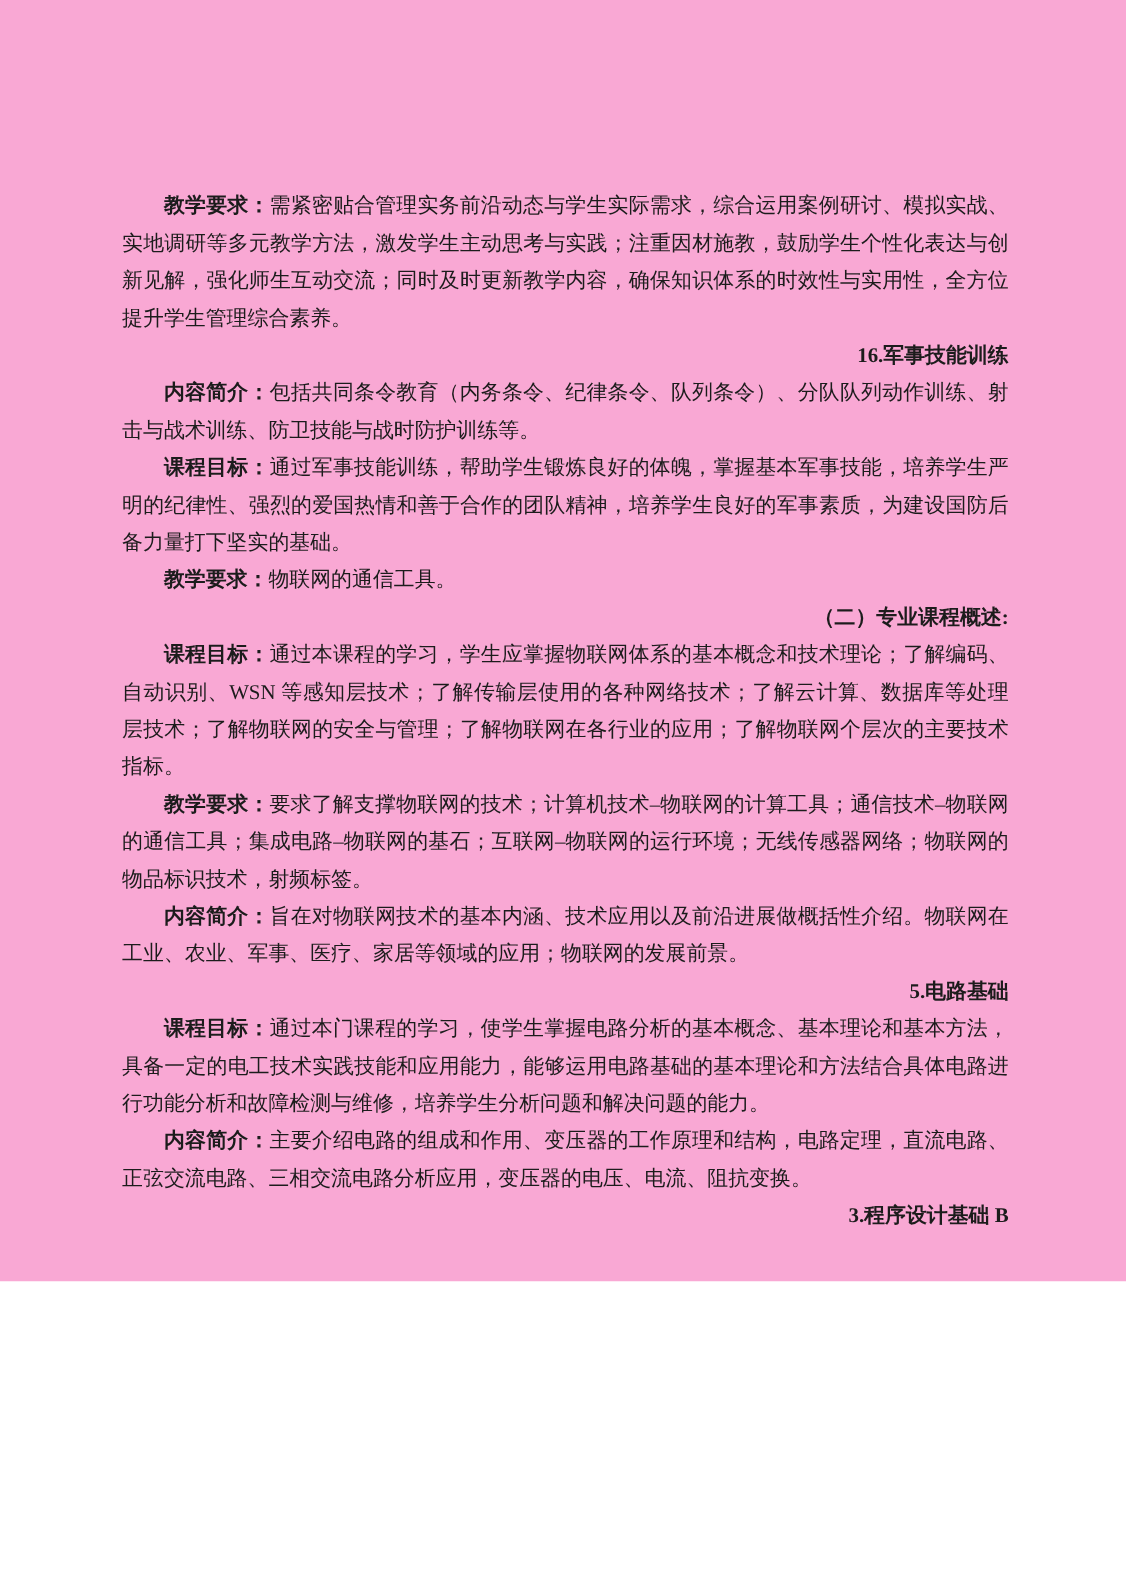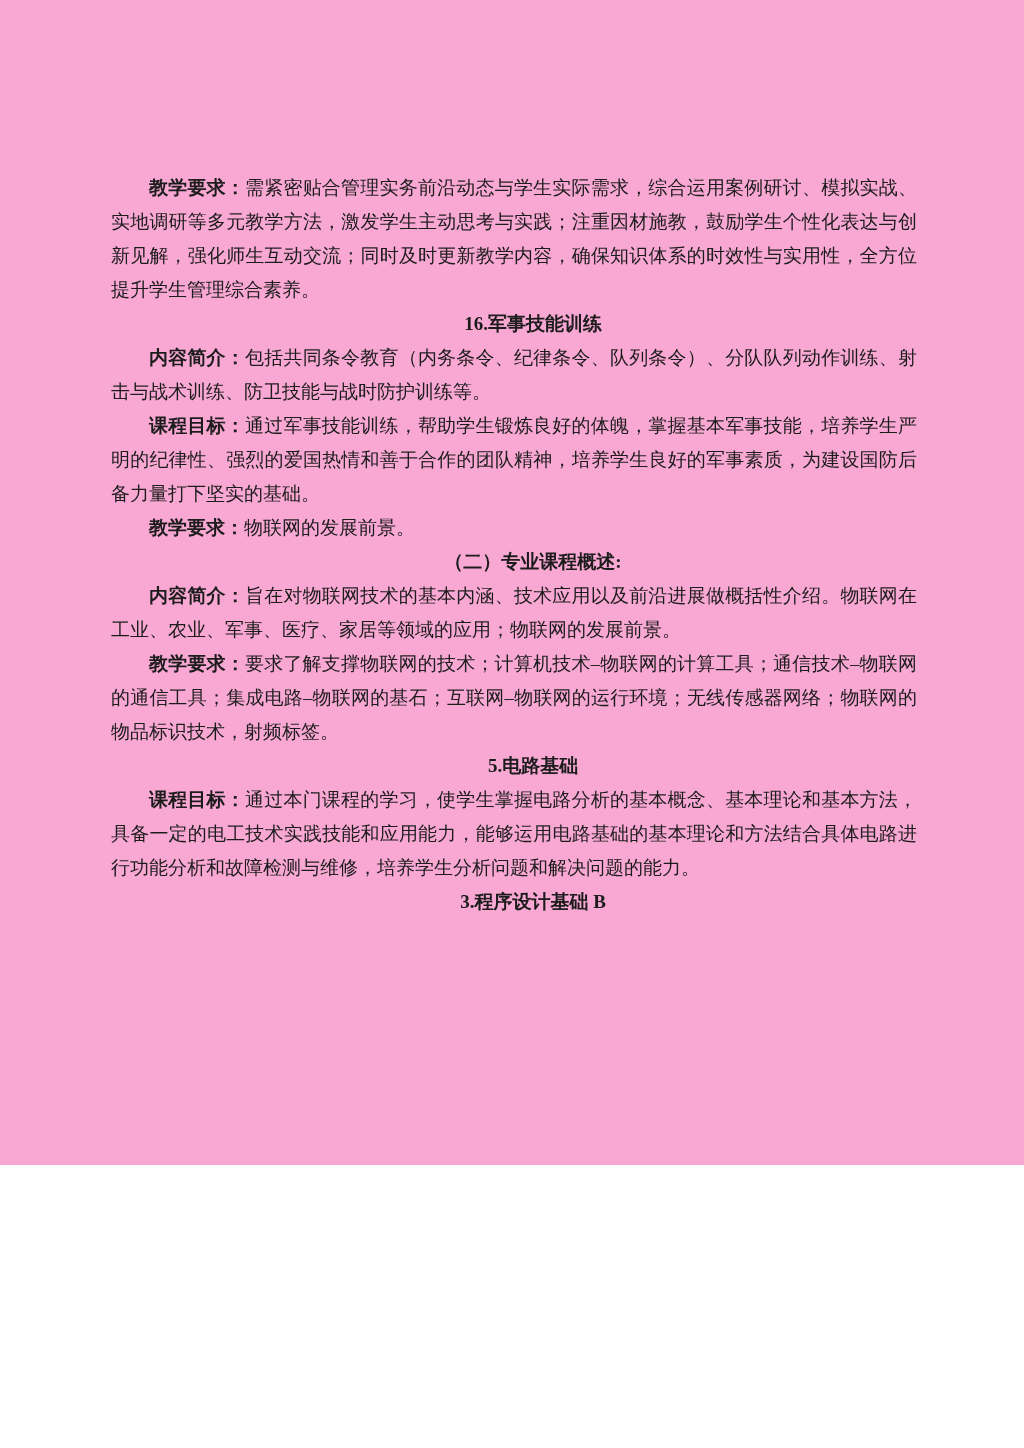--- a/index.html
+++ b/index.html
@@ -28,21 +28,21 @@
   .doc-body p {
     margin: 0;
     padding: 0;
     text-indent: 2em;
   }
   .para .lead {
     font-weight: bold;
   }
   .heading {
     font-weight: bold;
-    text-align: center;
+    text-align: right;
   }
   .page-footer {
     position: absolute;
     top: 1334px;
     right: 109px;
     font-size: 24px;
     line-height: 30px;
     color: #1c1c1c;
     letter-spacing: 1px;
   }
@@ -55,34 +55,36 @@
   <main class="doc-body">
 
     <p class="para"><span class="lead">教学要求：</span><span>需紧密贴合管理实务前沿动态与学生实际需求，综合运用案例研讨、模拟实战、实地调研等多元教学方法，激发学生主动思考与实践；注重因材施教，鼓励学生个性化表达与创新见解，强化师生互动交流；同时及时更新教学内容，确保知识体系的时效性与实用性，全方位提升学生管理综合素养。</span></p>
 
     <p class="heading">16.军事技能训练</p>
 
     <p class="para"><span class="lead">内容简介：</span><span>包括共同条令教育（内务条令、纪律条令、队列条令）、分队队列动作训练、射击与战术训练、防卫技能与战时防护训练等。</span></p>
 
     <p class="para"><span class="lead">课程目标：</span><span>通过军事技能训练，帮助学生锻炼良好的体魄，掌握基本军事技能，培养学生严明的纪律性、强烈的爱国热情和善于合作的团队精神，培养学生良好的军事素质，为建设国防后备力量打下坚实的基础。</span></p>
 
-    <p class="para"><span class="lead">教学要求：</span><span>物联网的发展前景。</span></p>
+    <p class="para"><span class="lead">教学要求：</span><span>物联网的通信工具。</span></p>
 
     <p class="heading">（二）专业课程概述:</p>
 
 
+    <p class="para"><span class="lead">课程目标：</span><span>通过本课程的学习，学生应掌握物联网体系的基本概念和技术理论；了解编码、自动识别、WSN 等感知层技术；了解传输层使用的各种网络技术；了解云计算、数据库等处理层技术；了解物联网的安全与管理；了解物联网在各行业的应用；了解物联网个层次的主要技术指标。</span></p>
+
+    <p class="para"><span class="lead">教学要求：</span><span>要求了解支撑物联网的技术；计算机技术–物联网的计算工具；通信技术–物联网的通信工具；集成电路–物联网的基石；互联网–物联网的运行环境；无线传感器网络；物联网的物品标识技术，射频标签。</span></p>
 
     <p class="para"><span class="lead">内容简介：</span><span>旨在对物联网技术的基本内涵、技术应用以及前沿进展做概括性介绍。物联网在工业、农业、军事、医疗、家居等领域的应用；物联网的发展前景。</span></p>
-
-    <p class="para"><span class="lead">教学要求：</span><span>要求了解支撑物联网的技术；计算机技术–物联网的计算工具；通信技术–物联网的通信工具；集成电路–物联网的基石；互联网–物联网的运行环境；无线传感器网络；物联网的物品标识技术，射频标签。</span></p>
 
     <p class="heading">5.电路基础</p>
 
     <p class="para"><span class="lead">课程目标：</span><span>通过本门课程的学习，使学生掌握电路分析的基本概念、基本理论和基本方法，具备一定的电工技术实践技能和应用能力，能够运用电路基础的基本理论和方法结合具体电路进行功能分析和故障检测与维修，培养学生分析问题和解决问题的能力。</span></p>
 
+    <p class="para"><span class="lead">内容简介：</span><span>主要介绍电路的组成和作用、变压器的工作原理和结构，电路定理，直流电路、正弦交流电路、三相交流电路分析应用，变压器的电压、电流、阻抗变换。</span></p>
 
 
     <p class="heading">3.程序设计基础 B</p>
 
 
   </main>
 
   <footer class="page-footer">
     <span>— 9 —</span>
   </footer>

